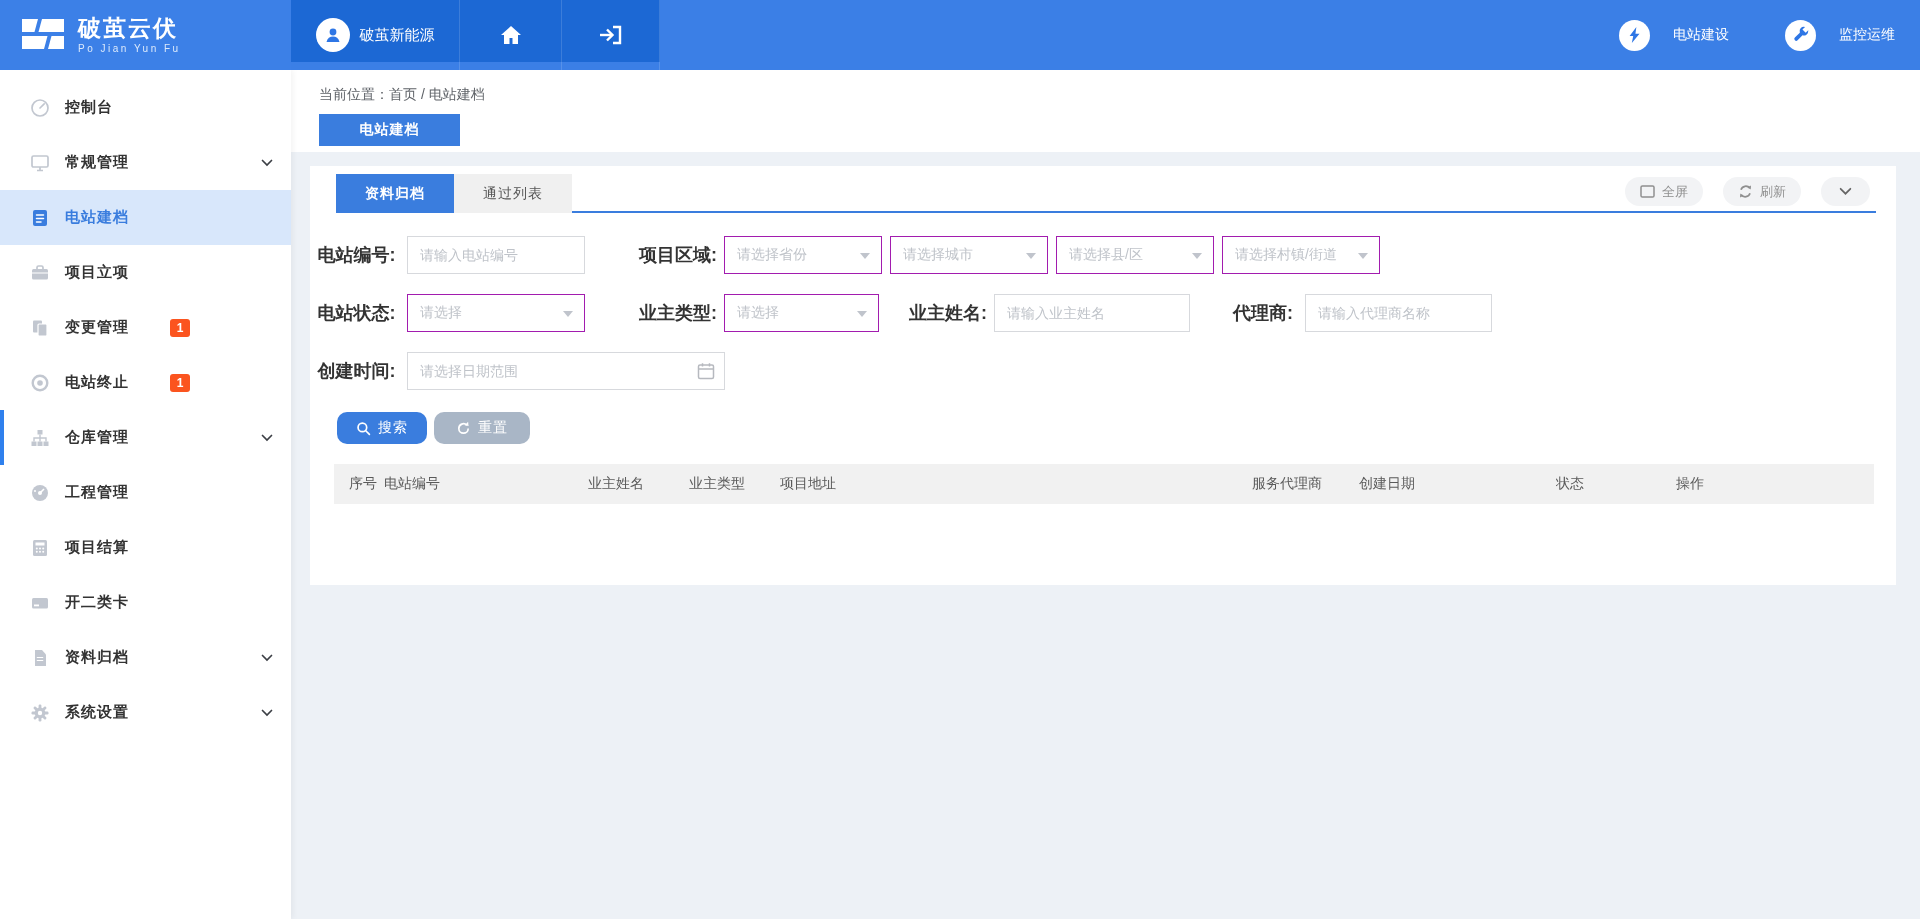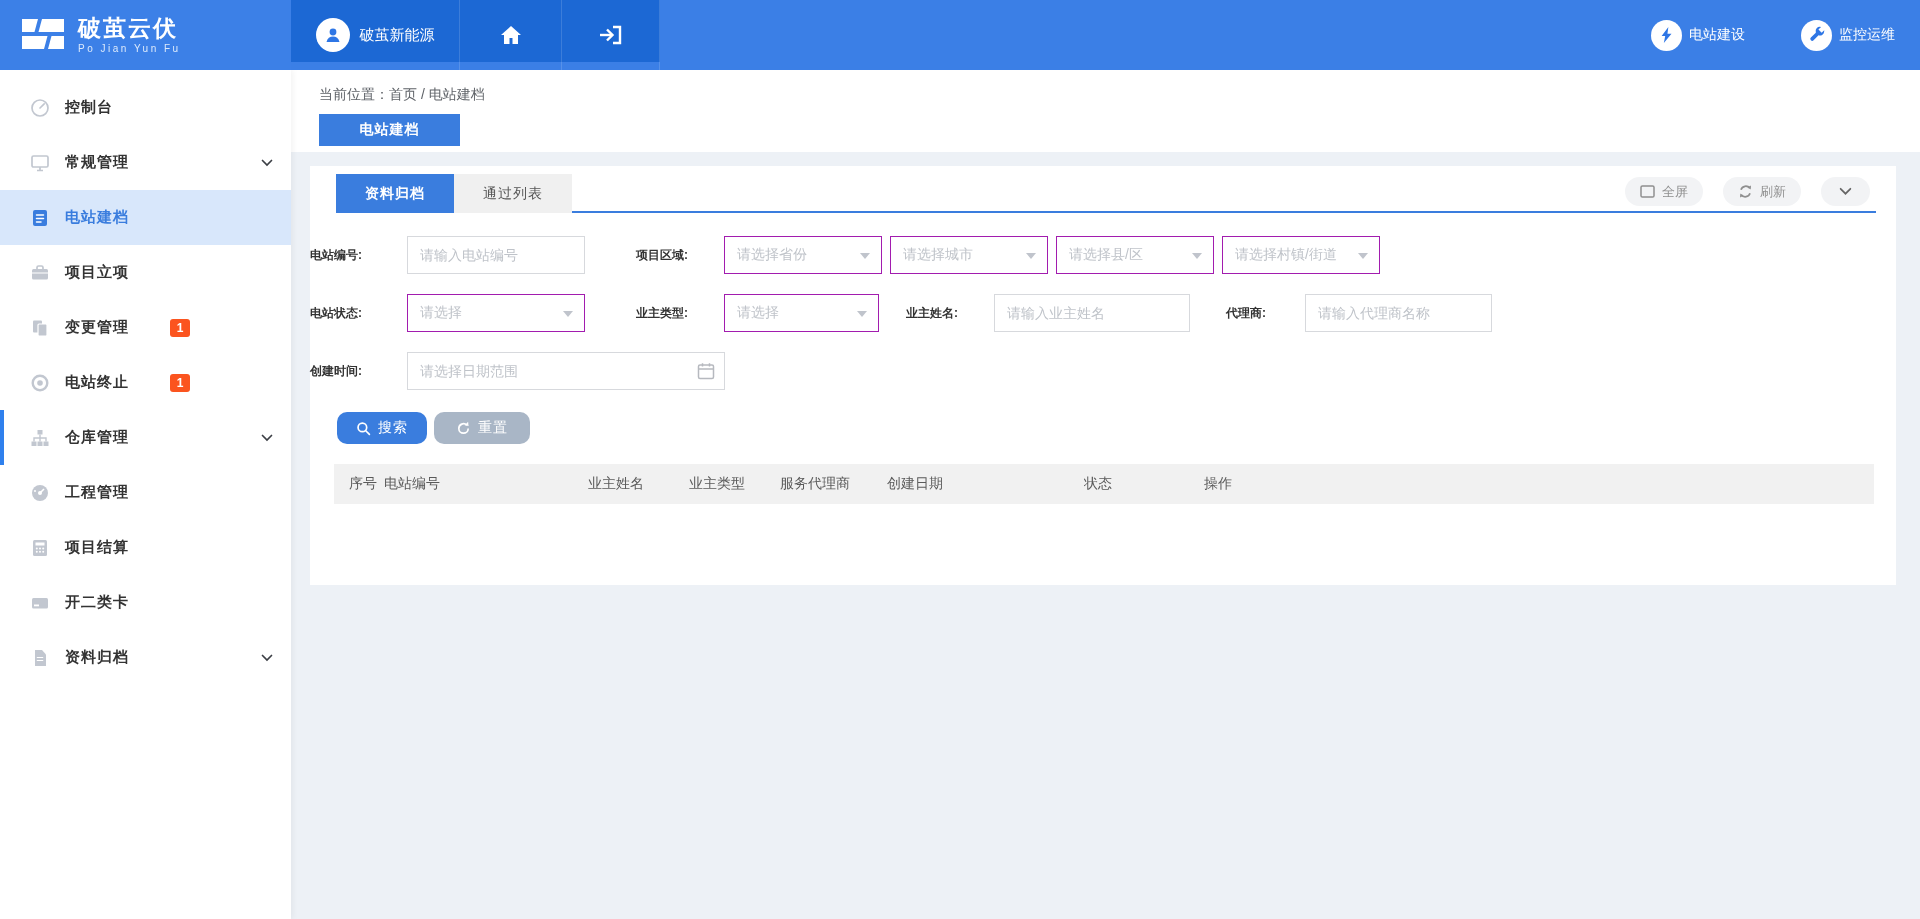--- a/index.html
+++ b/index.html
@@ -12,21 +12,21 @@
   .brand-title { color:#fff; font-size:23px; font-weight:700; letter-spacing:2px; line-height:1.1; }
   .brand-sub { color:#dce9fb; font-size:10px; letter-spacing:2.5px; margin-top:2px; }
   .seg-group { position:absolute; left:291px; top:0; height:62px; display:flex; background:#1C68D4; }
   .seg { height:70px; display:flex; align-items:center; justify-content:center; border-right:1px solid rgba(255,255,255,.14); cursor:pointer; }
   .seg-user { width:169px; gap:10px; }
   .seg-home { width:102px; }
   .seg-login { width:98px; }
   .avatar { width:34px; height:34px; border-radius:50%; background:#fff; display:flex; align-items:center; justify-content:center; flex:none; }
   .org-name { color:#fff; font-size:15px; white-space:nowrap; }
   .top-actions { position:absolute; right:25px; top:0; height:70px; display:flex; align-items:center; gap:56px; }
-  .top-action { display:flex; align-items:center; gap:7px; cursor:pointer; }
+  .top-action { display:flex; align-items:center; gap:23px; cursor:pointer; }
   .action-circle { width:31px; height:31px; border-radius:50%; background:#fff; display:flex; align-items:center; justify-content:center; }
   .top-action span { color:#fff; font-size:14px; }
 
   
   .sidebar { position:absolute; left:0; top:70px; width:291px; height:849px; background:#fff; box-shadow:2px 0 6px rgba(0,0,0,.05); z-index:4; }
   .menu { padding-top:10px; }
   .menu-item { position:relative; height:55px; display:flex; align-items:center; padding-left:30px; cursor:pointer; color:#333; }
   .menu-item .mi-icon { width:20px; height:20px; margin-right:15px; display:flex; align-items:center; justify-content:center; flex:none; }
   .menu-item .mi-label { font-size:15px; font-weight:600; letter-spacing:1px; }
   .menu-item.active { background:#D8E7FB; color:#3A7DDE; }
@@ -40,21 +40,21 @@
   .crumb .crumb-home { cursor:pointer; }
   .page-tab { position:absolute; left:28px; top:44px; width:141px; height:32px; background:#3A7DDE; color:#fff; font-size:14px; font-weight:600; letter-spacing:1px; display:flex; align-items:center; justify-content:center; cursor:pointer; }
 
   .panel { position:absolute; left:310px; top:166px; width:1586px; height:419px; background:#fff; }
   .ptab-row { position:absolute; left:26px; top:8px; width:1540px; height:39px; border-bottom:2px solid #3A7DDE; display:flex; }
   .ptab { width:118px; height:39px; display:flex; align-items:center; justify-content:center; font-size:14px; letter-spacing:1px; background:#F0F0F0; color:#555; cursor:pointer; }
   .ptab.active { background:#3A7DDE; color:#fff; font-weight:600; }
   .ptools { position:absolute; right:26px; top:11px; display:flex; gap:20px; }
   .pill-btn { height:29px; border-radius:15px; background:#F2F3F5; color:#8f8f8f; font-size:13px; display:flex; align-items:center; gap:7px; padding:0 15px; cursor:pointer; border:none; }
 
-  .f-label { position:absolute; font-size:12px; color:#333; font-weight:600; line-height:38px; text-align:left; white-space:nowrap; }
+  .f-label { position:absolute; font-size:18px; color:#333; font-weight:600; line-height:38px; text-align:center; white-space:nowrap; }
   .f-input { position:absolute; height:38px; border:1px solid #D7D9DD; background:#fff; font-size:14px; color:#333; padding:0 12px; outline:none; font-family:inherit; }
   .f-input::placeholder { color:#BFC3C9; }
   .f-select { position:absolute; height:38px; border:1px solid #a21caf; background:#fff; display:flex; align-items:center; padding:0 30px 0 12px; font-size:14px; color:#BFC3C9; cursor:pointer; }
   .caret { position:absolute; right:11px; top:16px; width:0; height:0; border:5px solid transparent; border-top:6px solid #C0C4CC; }
   .date-icon { position:absolute; right:10px; top:10px; }
 
   .btn { position:absolute; height:32px; border:none; border-radius:10px; color:#fff; font-size:14px; letter-spacing:1px; display:flex; align-items:center; justify-content:center; gap:7px; cursor:pointer; font-family:inherit; }
   .btn-search { left:27px; top:246px; width:90px; background:#3A7DDE; }
   .btn-reset { left:124px; top:246px; width:96px; background:#A9B6C6; }
 
@@ -261,20 +261,40 @@
           </svg>
       </span>
       <span class="mi-label">资料归档</span>
       <span class="chev">
         <svg width="12" height="8" viewBox="0 0 12 8">
             <path d="M1.5 1.5L6 6l4.5-4.5" stroke="#3c3f45" stroke-width="1.7" fill="none" stroke-linecap="round"></path>
           </svg>
       </span>
     </div>
 
+    <div class="menu-item">
+      <span class="mi-icon">
+        <svg width="20" height="20" viewBox="0 0 20 20">
+            <g fill="#C2C7D0">
+              <rect x="8.6" y="1.5" width="2.8" height="17" rx="1.2"></rect>
+              <rect x="8.6" y="1.5" width="2.8" height="17" rx="1.2" transform="rotate(45 10 10)"></rect>
+              <rect x="8.6" y="1.5" width="2.8" height="17" rx="1.2" transform="rotate(90 10 10)"></rect>
+              <rect x="8.6" y="1.5" width="2.8" height="17" rx="1.2" transform="rotate(135 10 10)"></rect>
+              <circle cx="10" cy="10" r="5.4"></circle>
+            </g>
+            <circle cx="10" cy="10" r="2.2" fill="#fff"></circle>
+          </svg>
+      </span>
+      <span class="mi-label">系统设置</span>
+      <span class="chev">
+        <svg width="12" height="8" viewBox="0 0 12 8">
+            <path d="M1.5 1.5L6 6l4.5-4.5" stroke="#3c3f45" stroke-width="1.7" fill="none" stroke-linecap="round"></path>
+          </svg>
+      </span>
+    </div>
 
   </div>
 </div>
 
 <div class="crumbstrip">
   <div class="crumb">
     <span>当前位置：</span><span class="crumb-home">首页</span><span> / </span><span>电站建档</span>
   </div>
   <div class="page-tab">电站建档</div>
 </div>
@@ -368,20 +388,21 @@
         <polygon points="12.9,0.8 13.4,5.2 9.2,4.4" fill="#fff"></polygon>
       </svg>
     <span>重置</span>
   </button>
 
   <div class="thead">
     <div class="th" style="width:50px; padding-left:15px;">序号</div>
     <div class="th" style="width:204px;">电站编号</div>
     <div class="th" style="width:101px;">业主姓名</div>
     <div class="th" style="width:91px;">业主类型</div>
+    <div class="th" style="width:472px;">项目地址</div>
     <div class="th" style="width:107px;">服务代理商</div>
     <div class="th" style="width:197px;">创建日期</div>
     <div class="th" style="width:120px;">状态</div>
     <div class="th" style="width:174px;">操作</div>
   </div>
 
 
 </div>
 
 </body></html>

